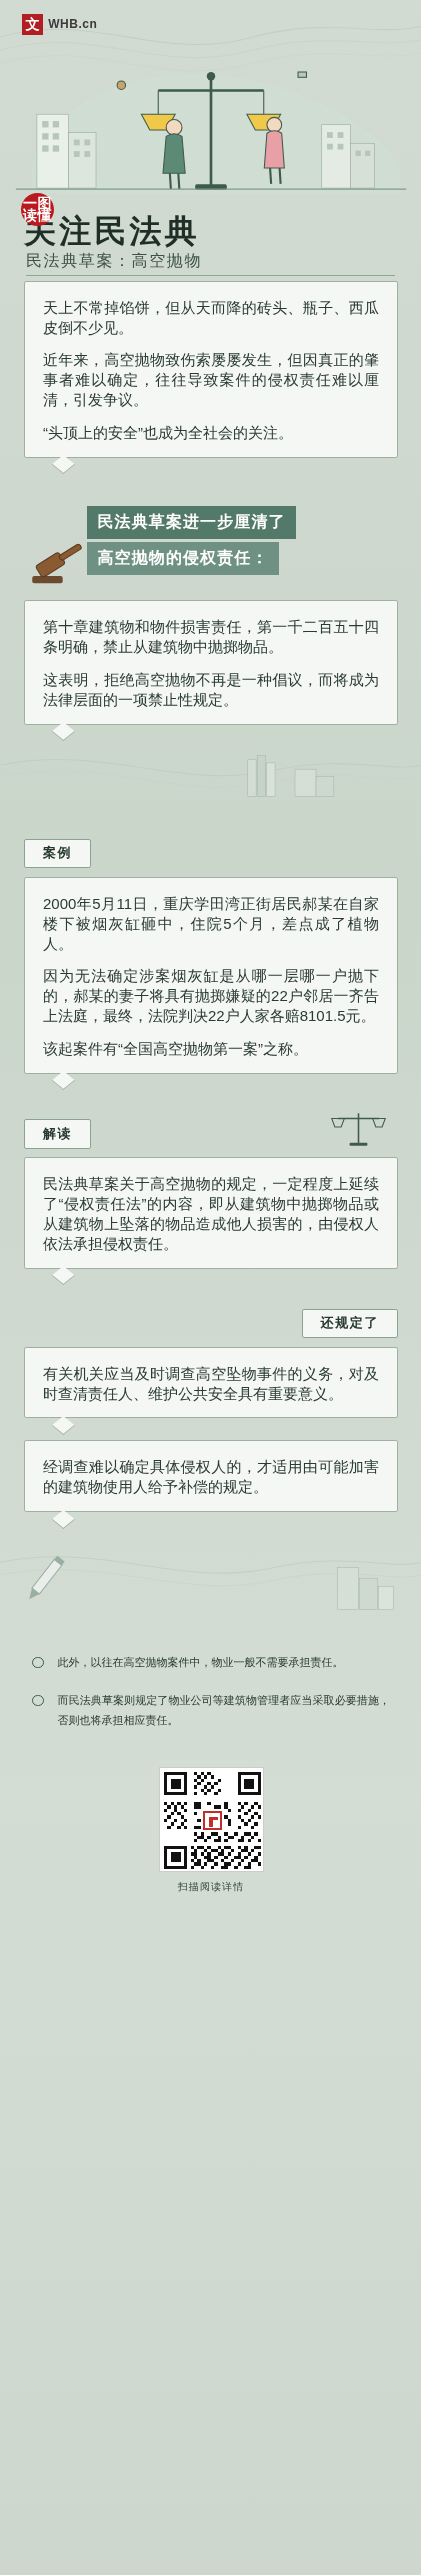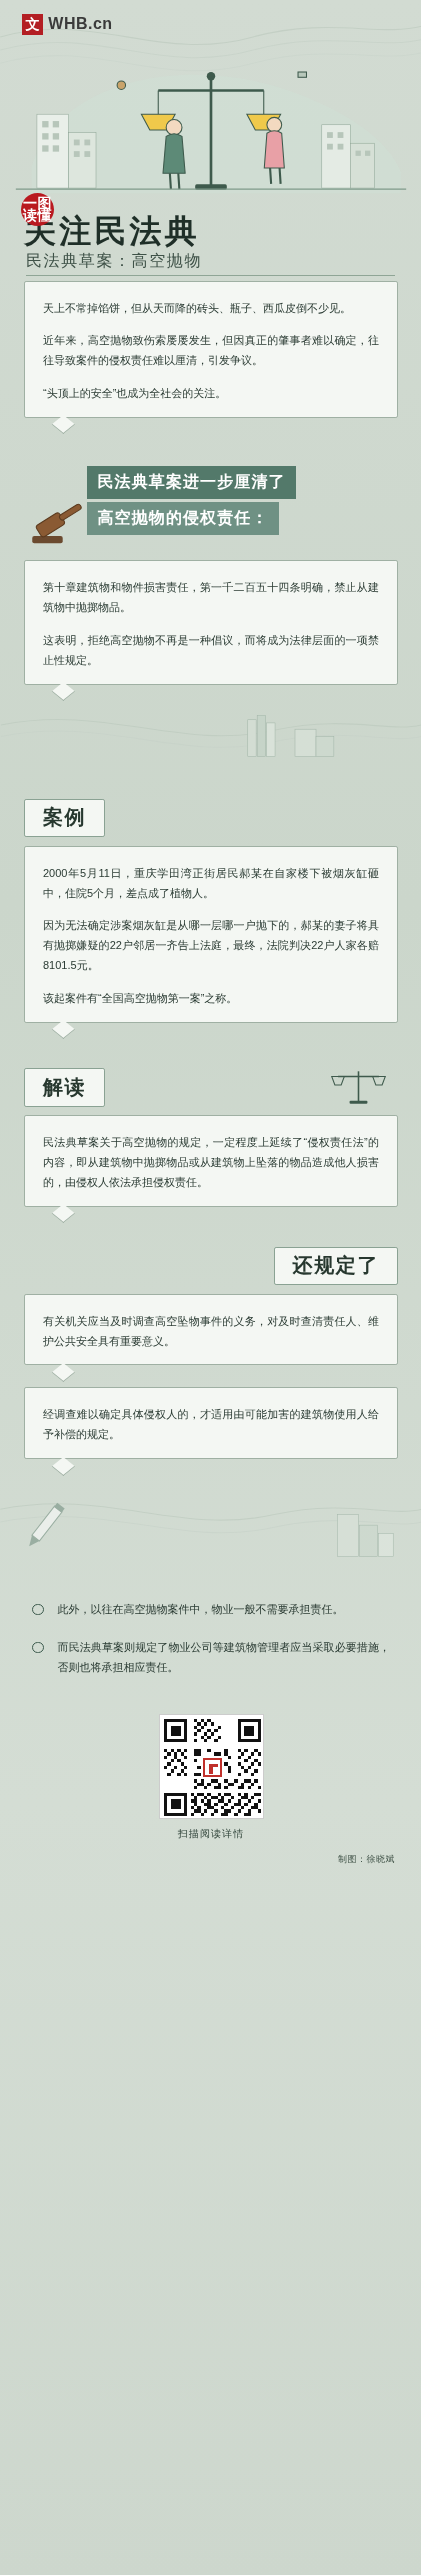--- a/index.html
+++ b/index.html
@@ -37,21 +37,21 @@
     width: 21px; height: 21px;
     background: #b31e23;
     color: #fff;
     font-size: 14.2px;
     line-height: 21px;
     text-align: center;
     font-family: "DejaVu Serif","Liberation Serif",serif;
     font-weight: bold;
   }
   .logo-text {
-    font-size: 16px;
+    font-size: 12px;
     font-weight: bold;
     color: #3a3a3a;
     letter-spacing: 0.5px;
   }
 
   .hero {
     position: relative;
     height: 227px;
   }
   .hero svg { position: absolute; top: 0; left: 0; }
@@ -102,21 +102,21 @@
   .card {
     position: relative;
     margin: 0 24px;
     background: #f4f7f3;
     border: 0.5px solid #9fb0a3;
     border-radius: 2.1px;
     padding: 16px 18px 13.7px 18px;
   }
   .card p {
     margin: 0 0 12.7px 0;
-    font-size: 11px;
+    font-size: 15px;
     line-height: 20px;
     color: #2a3b33;
     text-align: justify;
   }
   .card p:last-child { margin-bottom: 0; }
 
   
   .tail {
     position: relative;
     margin: 0 24px;
@@ -155,21 +155,21 @@
     z-index: 2;
   }
 
   .label-tab {
     margin: 32px 24px 0 24px;
     display: inline-block;
     background: #f4f7f3;
     border: 0.5px solid #8aa293;
     border-radius: 2.1px;
     padding: 4.2px 18px 5.3px 18px;
-    font-size: 20px;
+    font-size: 13px;
     font-weight: bold;
     color: #27382f;
     letter-spacing: 1.6px;
     font-family: "DejaVu Serif","Liberation Serif",serif;
   }
 
   .tab-row { display: flex; }
   .tab-row.end { justify-content: flex-end; }
 
   .card.mt { margin-top: 8.4px; }
@@ -584,18 +584,17 @@
           </g>
           <g>
             <rect x="11" y="11" width="7" height="7" fill="#fff"></rect>
             <rect x="12" y="12" width="5" height="5" fill="none" stroke="#c0302b" stroke-width="0.8"></rect>
             <rect x="13.6" y="13.4" width="1" height="3" fill="#c0302b"></rect>
             <rect x="13.6" y="13.4" width="2.4" height="0.9" fill="#c0302b"></rect>
           </g>
         </svg>
       </div>
       <div class="qr-caption">扫描阅读详情</div>
-      <div class="credit">制图：徐晓斌</div>
     </div>
 
   </div>
 </div>
 
 
 </body></html>

